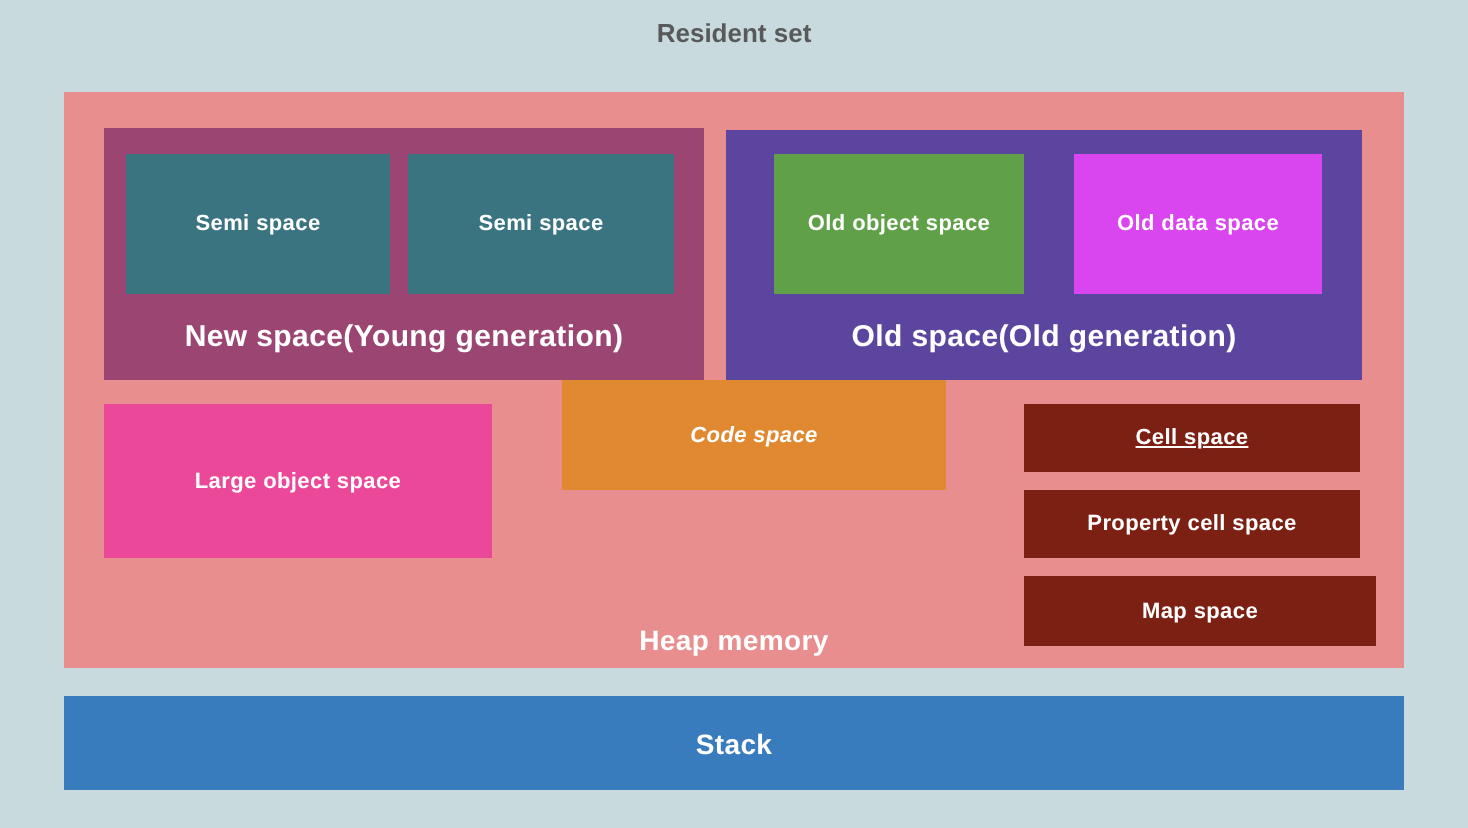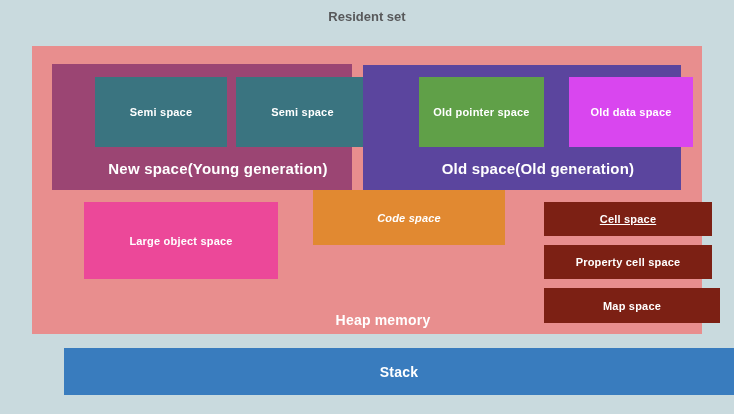--- a/index.html
+++ b/index.html
@@ -8,21 +8,20 @@
     font-family: "Liberation Sans", sans-serif;
     position: relative;
     overflow: hidden;
   }
   .abs { position: absolute; }
   .center-flex {
     display: flex;
     align-items: center;
     justify-content: center;
     text-align: left;
-    margin-left: 32px;
   }
   .lbl {
     font-weight: bold;
     color: #ffffff;
     letter-spacing: 0.2px;
   }
   .lbl-sm { font-size: 11px; }
   .lbl-md { font-size: 14px; }
   .lbl-lg { font-size: 15px; }
 
@@ -65,21 +64,21 @@
 
 <div id="heap" class="abs" style="background-color: rgb(232, 142, 142);">
 
   <div id="new-space" class="abs" style="background-color: rgb(155, 69, 115);">
     <div id="semi-space-1" class="abs center-flex lbl lbl-sm" style="background-color: rgb(58, 116, 128);">Semi space</div>
     <div id="semi-space-2" class="abs center-flex lbl lbl-sm" style="background-color: rgb(58, 116, 128);">Semi space</div>
     <div id="new-space-label" class="abs center-flex lbl lbl-lg">New space(Young generation)</div>
   </div>
 
   <div id="old-space" class="abs" style="background-color: rgb(91, 69, 158);">
-    <div id="old-pointer-space" class="abs center-flex lbl lbl-sm" style="background-color: rgb(96, 160, 72);">Old pointer space</div>
+    <div id="old-pointer-space" class="abs center-flex lbl lbl-sm" style="background-color: rgb(96, 160, 72);">Old object space</div>
     <div id="old-data-space" class="abs center-flex lbl lbl-sm" style="background-color: #d946ef;">Old data space</div>
     <div id="old-space-label" class="abs center-flex lbl lbl-lg">Old space(Old generation)</div>
   </div>
 
   <div id="large-object-space" class="abs center-flex lbl lbl-sm" style="background-color: #ec4899;">Large object space</div>
 
   <div id="code-space" class="abs center-flex lbl lbl-sm" style="background-color: rgb(225, 137, 49);">Code space</div>
 
   <div id="cell-space" class="abs center-flex lbl lbl-sm" style="background-color: rgb(124, 32, 20);">Cell space</div>
 

